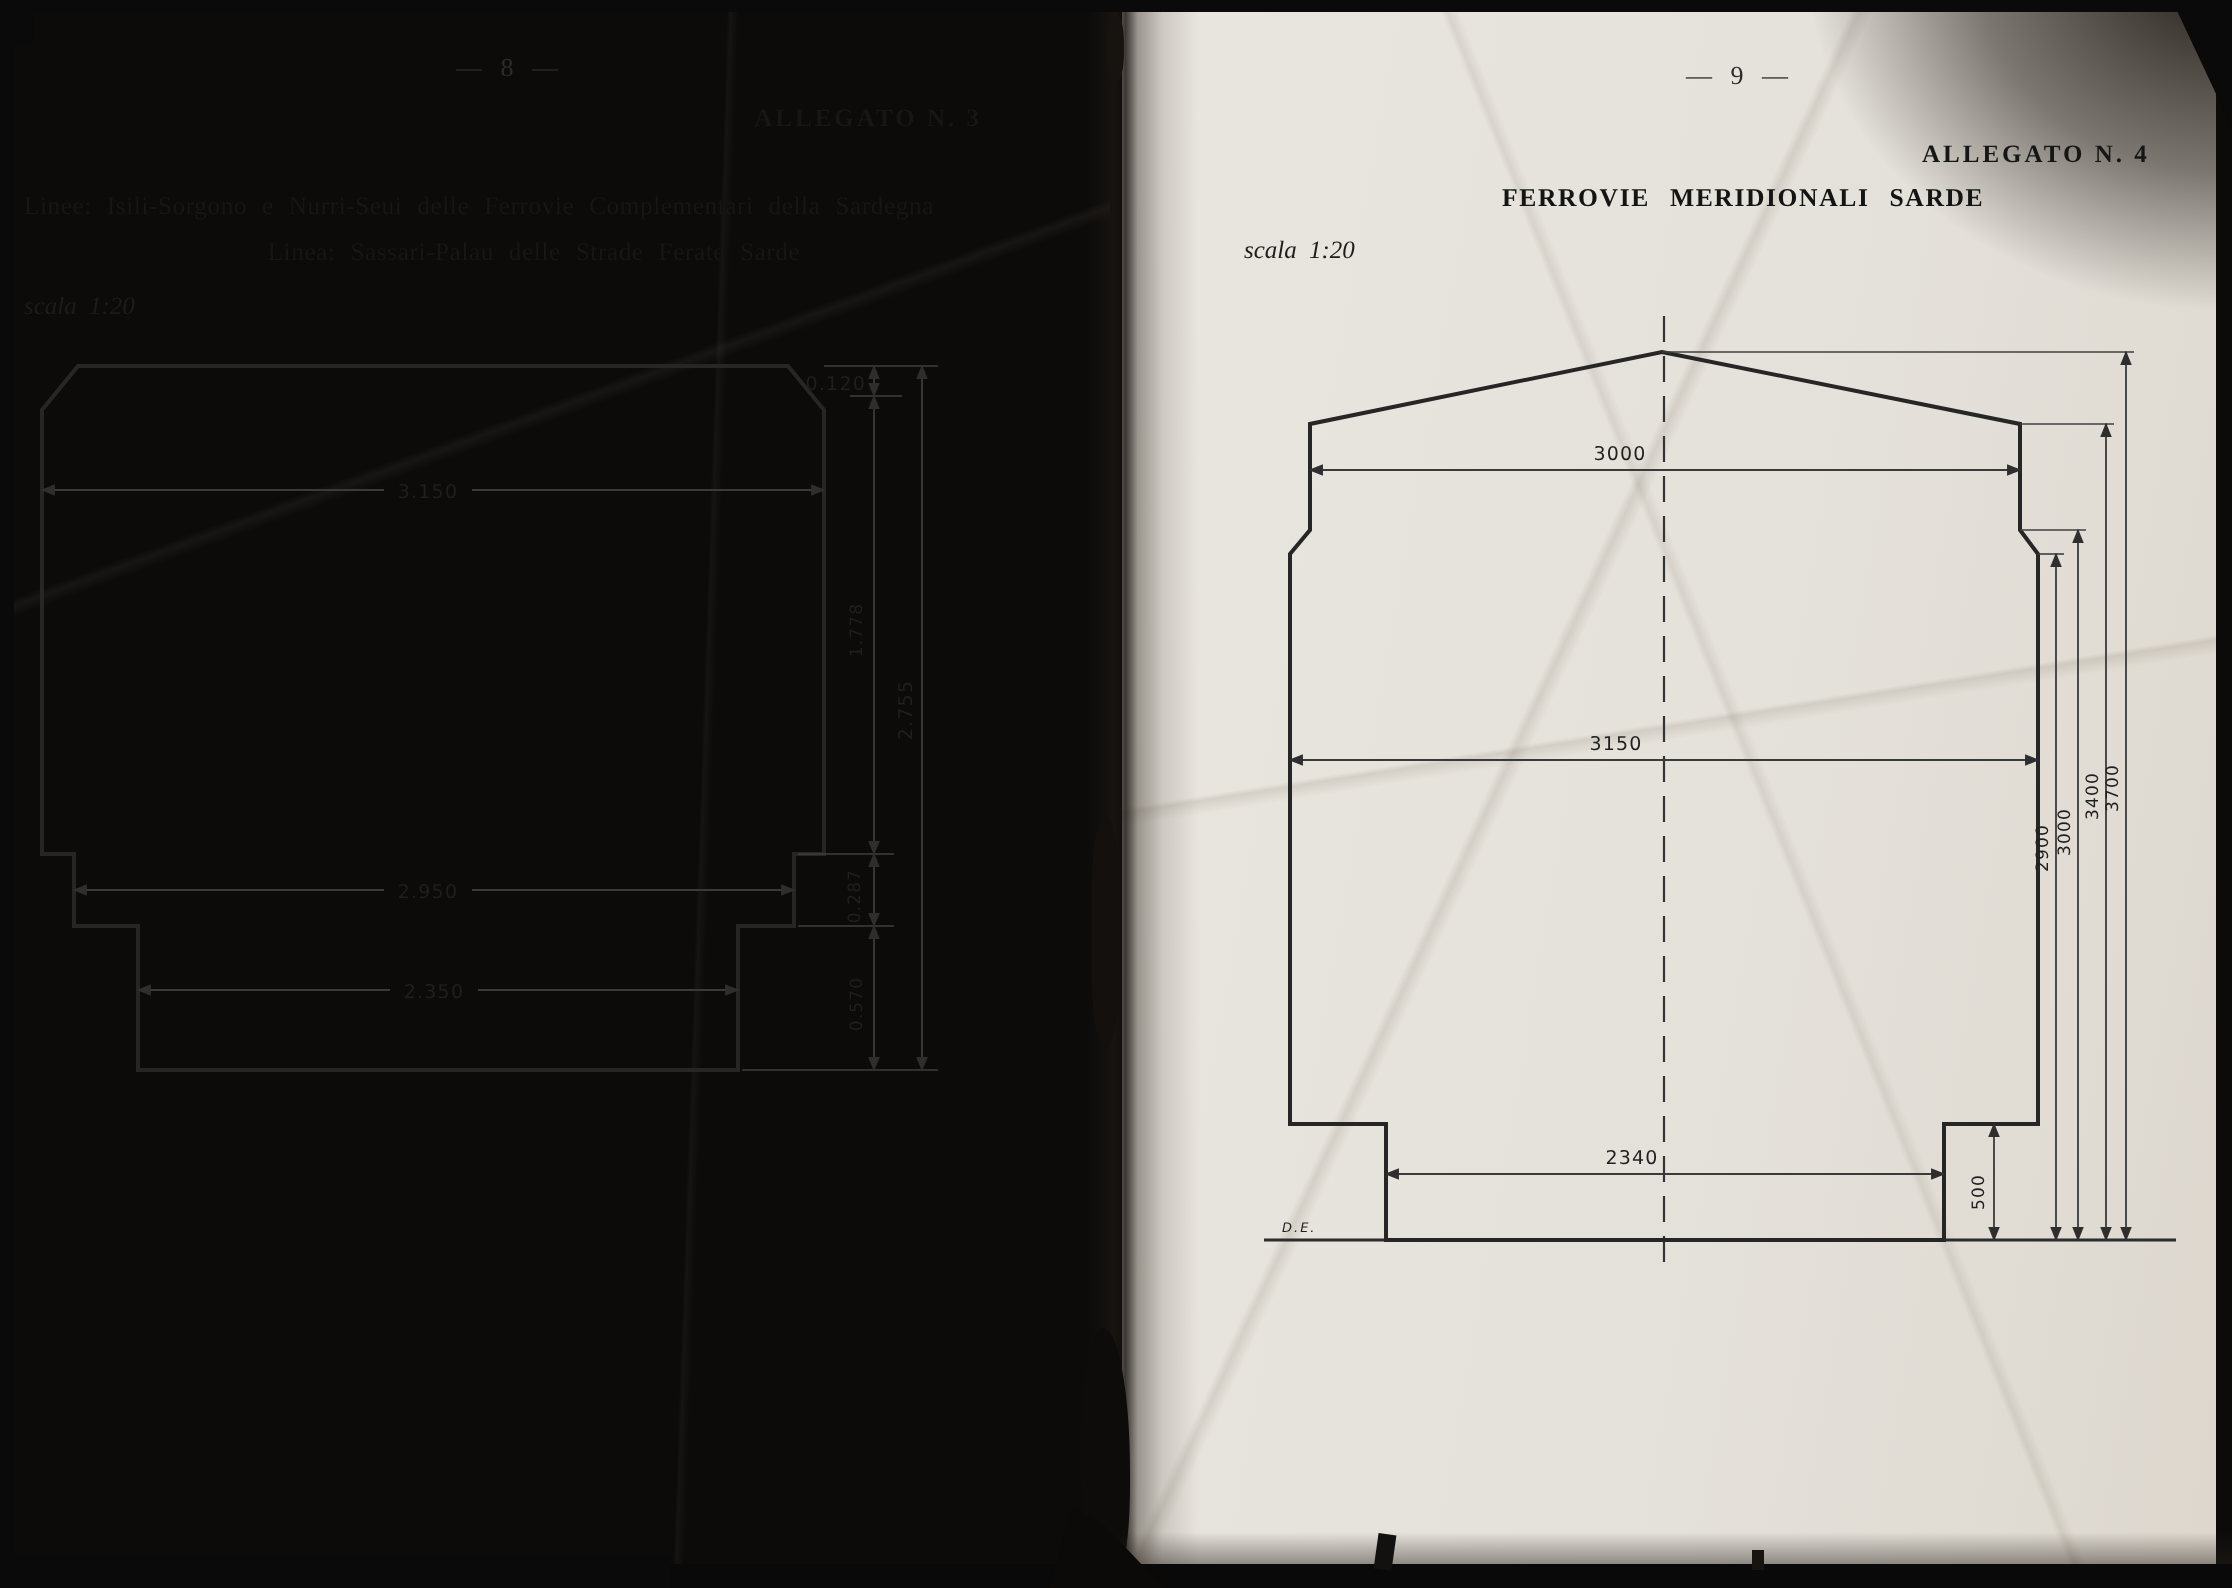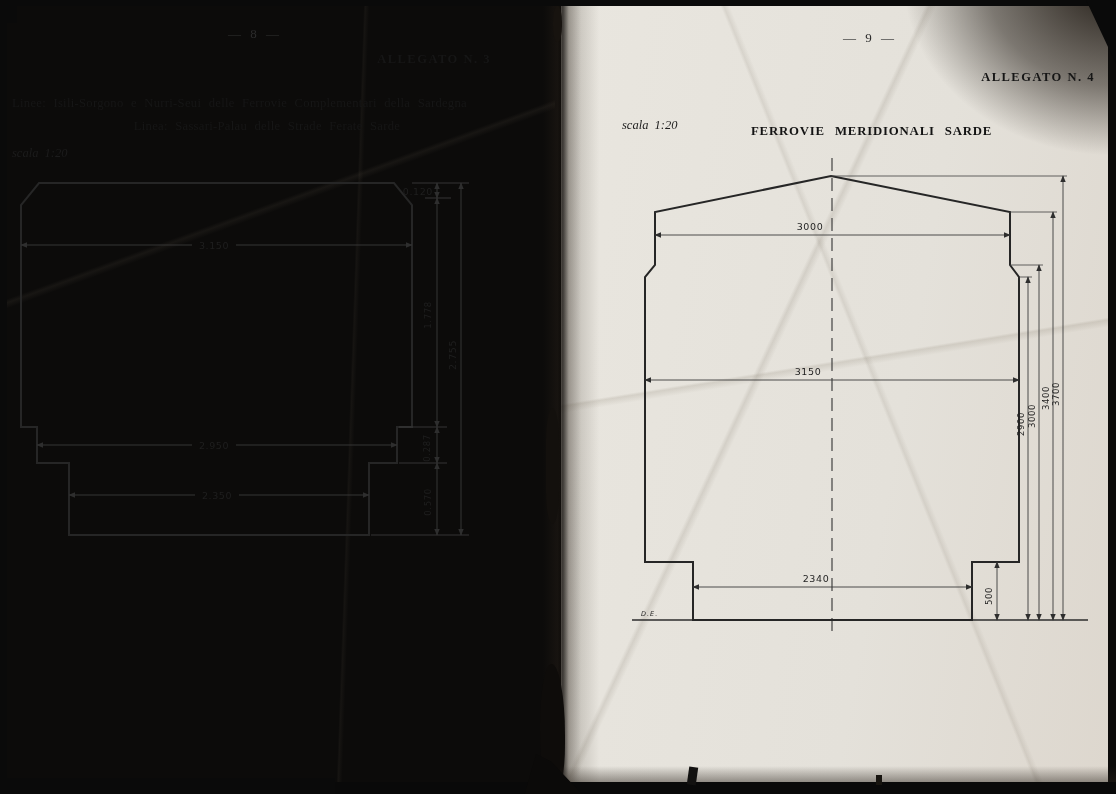--- a/index.html
+++ b/index.html
@@ -118,22 +118,22 @@
         <line class="dimline" x1="452" y1="18" x2="452" y2="370" marker-start="url(#arL)" marker-end="url(#arL)"></line>
         <text class="dimtext" x="447" y="190" text-anchor="middle" transform="rotate(-90 447 190)">2.755</text>
       </g>
     </svg>
   </div>
 
   <div id="page-right" class="page">
     <div class="creases"></div>
 
     <div class="txt pageno" style="left:282px;top:26px;">— 9 —</div>
-    <div class="txt allegato" style="left:388px;top:66px;width:146px;text-align:right;">ALLEGATO N. 4</div>
-    <div class="txt rtitle" style="left:190px;top:88px;width:230px;text-align:left;margin-top:32px;">FERROVIE MERIDIONALI SARDE</div>
+    <div class="txt allegato" style="left:400px;top:66px;width:146px;">ALLEGATO N. 4</div>
+    <div class="txt rtitle" style="left:190px;top:88px;width:230px;text-align:left;">FERROVIE MERIDIONALI SARDE</div>
     <div class="txt scala" style="left:61px;top:114px;">scala 1:20</div>
 
     <svg class="diag" style="left:37px;top:146px;" width="502" height="500" viewBox="0 0 502 500">
       <defs>
         <marker id="arR" viewBox="0 0 10 10" refX="9" refY="5" markerWidth="8" markerHeight="8" orient="auto-start-reverse">
             <path d="M0,1 L10,5 L0,9 Z" fill="#2e2e2e"></path>
           </marker>
       </defs>
 
       <line class="center" x1="234" y1="8" x2="234" y2="482"></line>

